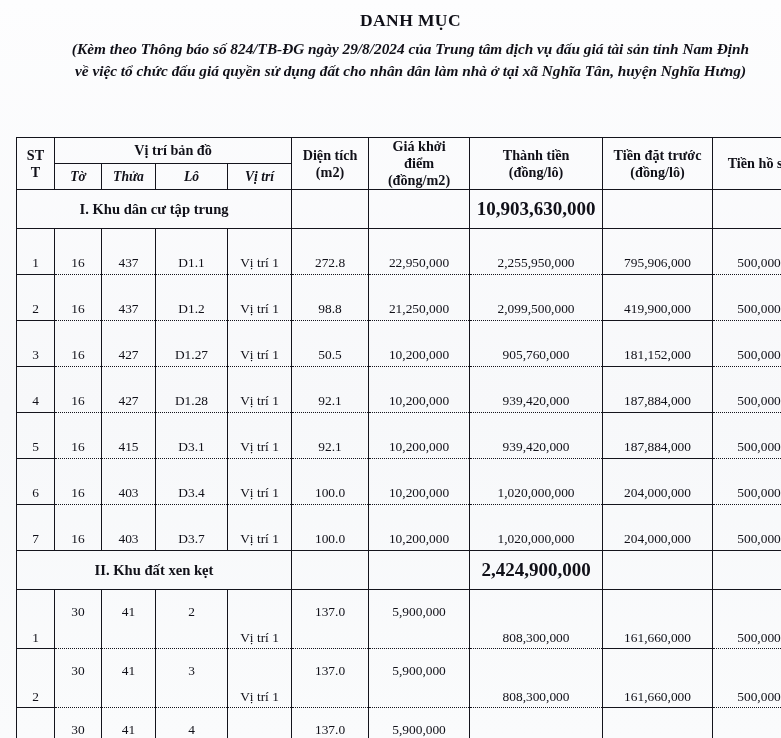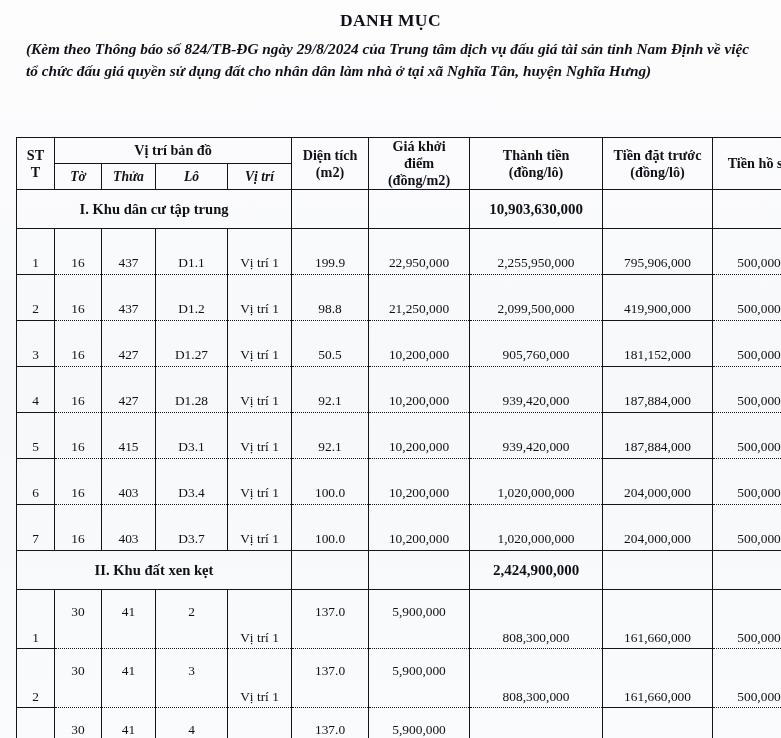--- a/index.html
+++ b/index.html
@@ -20,41 +20,42 @@
     width: 781px;
     height: 738px;
     position: relative;
     background: linear-gradient(180deg,#fdfdfe 0%,#f7f8fa 55%,#fafbfc 100%);
   }
 
   
   .titles {
     padding-top: 9px;
     text-align: center;
+    padding-left: 40px;
   }
   .title-1 {
     font-size: 17.5px;
     font-weight: bold;
     letter-spacing: 0.4px;
     line-height: 22px;
   }
   .title-2 {
     font-size: 18.5px;
     font-weight: bold;
     letter-spacing: 0.2px;
     line-height: 24px;
     margin-top: 1px;
   }
   .subtitle {
     margin: 7px 26px 0 26px;
     font-size: 15.3px;
     font-weight: bold;
     font-style: italic;
     line-height: 21.5px;
-    text-align: left;
+    text-align: center;
   }
 
   
   .table-wrap {
     position: absolute;
     left: 16px;
     top: 137px;
     width: 749px;
   }
   table.sheet {
@@ -86,21 +87,21 @@
     margin-left: 17px;
   }
   .sect-label {
     font-weight: bold;
     font-size: 14.6px;
     text-align: left;
     padding-left: 6px;
   }
   .sect-sum {
     font-weight: bold;
-    font-size: 15px;
+    font-size: 19px;
     text-align: center;
   }
 
   
   tr.data td {
     height: 42px;
     border-top-style: dotted;
     border-bottom-style: dotted;
     border-top-width: 1.6px;
     border-bottom-width: 1.6px;
@@ -197,21 +198,21 @@
             <td class="sect-sum num">10,903,630,000</td>
             <td></td>
             <td></td>
           </tr>
           <tr class="data">
             <td class="stt">1</td>
             <td class="num">16</td>
             <td class="num">437</td>
             <td>D1.1</td>
             <td>Vị trí 1</td>
-            <td class="num">199.9</td>
+            <td class="num">272.8</td>
             <td class="num">22,950,000</td>
             <td class="num">2,255,950,000</td>
             <td class="num solid-sep">795,906,000</td>
             <td class="num">500,000</td>
           </tr>
           <tr class="data">
             <td class="stt">2</td>
             <td class="num">16</td>
             <td class="num">437</td>
             <td>D1.2</td>

